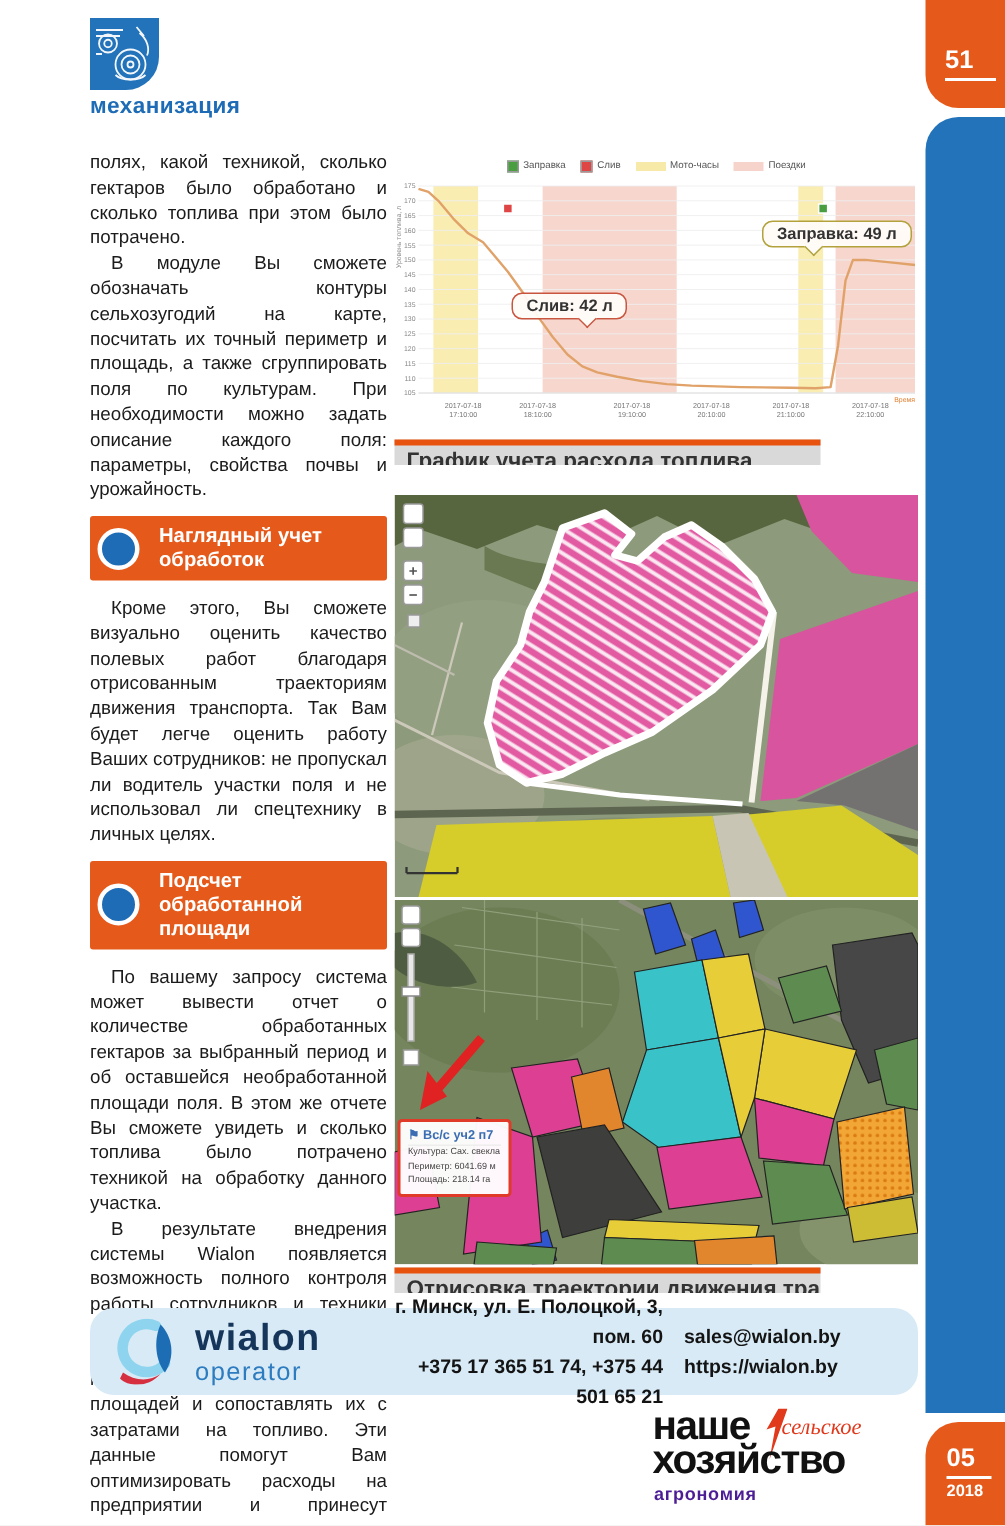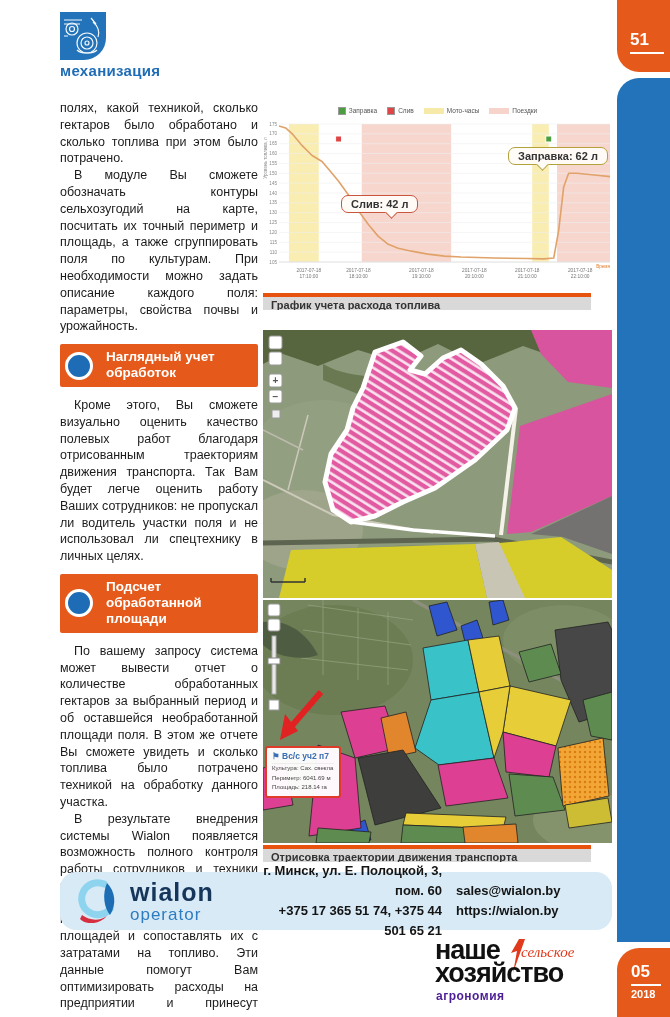--- a/index.html
+++ b/index.html
@@ -45,22 +45,22 @@
   .sw-sq{width:6px;height:6px;border:1px solid #999;display:inline-block;}
   .sw-band{width:20px;height:6px;display:inline-block;}
   .callout{position:absolute;font-size:11px;font-weight:bold;color:#333;background:rgba(255,252,248,.95);
            border-radius:7px;padding:2px 9px;}
   .callout.drain{left:78px;top:92px;border:1.5px solid #c9553f;}
   .callout.drain::after{content:"";position:absolute;bottom:-5px;left:60%;width:8px;height:8px;background:#fffcf8;
            transform:rotate(45deg);border-right:1.5px solid #c9553f;border-bottom:1.5px solid #c9553f;}
   .callout.refuel{left:245px;top:44px;border:1.5px solid #b3a23c;}
   .callout.refuel::after{content:"";position:absolute;bottom:-5px;left:30%;width:8px;height:8px;background:#fffcf8;
            transform:rotate(45deg);border-right:1.5px solid #b3a23c;border-bottom:1.5px solid #b3a23c;}
-  .caption{position:absolute;left:263px;width:328px;height:17px;background:#d9d9d9;border-top:4px solid #e8520f;
-           font-size:11px;font-weight:bold;color:#333;padding:2px 8px;box-sizing:border-box;
+  .caption{position:absolute;left:263px;width:284px;height:17px;background:#d9d9d9;border-top:4px solid #e8520f;
+           font-size:15px;font-weight:bold;color:#333;padding:2px 8px;box-sizing:border-box;
            white-space:nowrap;overflow:hidden;}
   .map1-fig{top:330px;width:349px;height:268px;}
   .map2-fig{top:600px;width:349px;height:243px;}
   .map-tooltip{position:absolute;left:2px;top:146px;width:76px;border:2px solid #e03a28;border-radius:3px;
                background:rgba(255,255,255,.96);padding:3px 5px;box-sizing:border-box;}
   .mt-title{font-size:8.5px;font-weight:bold;color:#3a6db2;border-bottom:1px solid #eee;padding-bottom:2px;}
   .mt-line{font-size:6px;color:#444;line-height:1.6;}
 
   
   .banner{position:absolute;left:60px;top:872px;width:552px;height:58px;background:#d7eaf6;border-radius:16px;
@@ -196,21 +196,21 @@
         <text x="158.33" y="160" font-size="4.8" fill="#777" text-anchor="middle">19:10:00</text>
         <text x="211.29" y="154" font-size="4.8" fill="#777" text-anchor="middle">2017-07-18</text>
         <text x="211.29" y="160" font-size="4.8" fill="#777" text-anchor="middle">20:10:00</text>
         <text x="264.25" y="154" font-size="4.8" fill="#777" text-anchor="middle">2017-07-18</text>
         <text x="264.25" y="160" font-size="4.8" fill="#777" text-anchor="middle">21:10:00</text>
         <text x="317.21" y="154" font-size="4.8" fill="#777" text-anchor="middle">2017-07-18</text>
         <text x="317.21" y="160" font-size="4.8" fill="#777" text-anchor="middle">22:10:00</text>
         <text x="347" y="150" font-size="4.6" fill="#e08030" text-anchor="end">Время</text>
       </svg>
     <div class="callout drain">Слив: 42 л</div>
-    <div class="callout refuel">Заправка: 62 л</div>
+    <div class="callout refuel">Заправка: 49 л</div>
   </div>
   <div class="caption" style="top:293px">График учета расхода топлива</div>
 
   <div class="figure map1-fig">
     <svg width="349" height="268" viewBox="0 0 349 268">
       <defs>
         <pattern id="hatch1" width="7" height="7" patternUnits="userSpaceOnUse" patternTransform="rotate(32)">
           <rect width="7" height="7" fill="#e25ba2"></rect>
           <line x1="0" y1="1.6" x2="7" y2="1.6" stroke="#ffffff" stroke-width="2.6" opacity="0.85"></line>
         </pattern>

